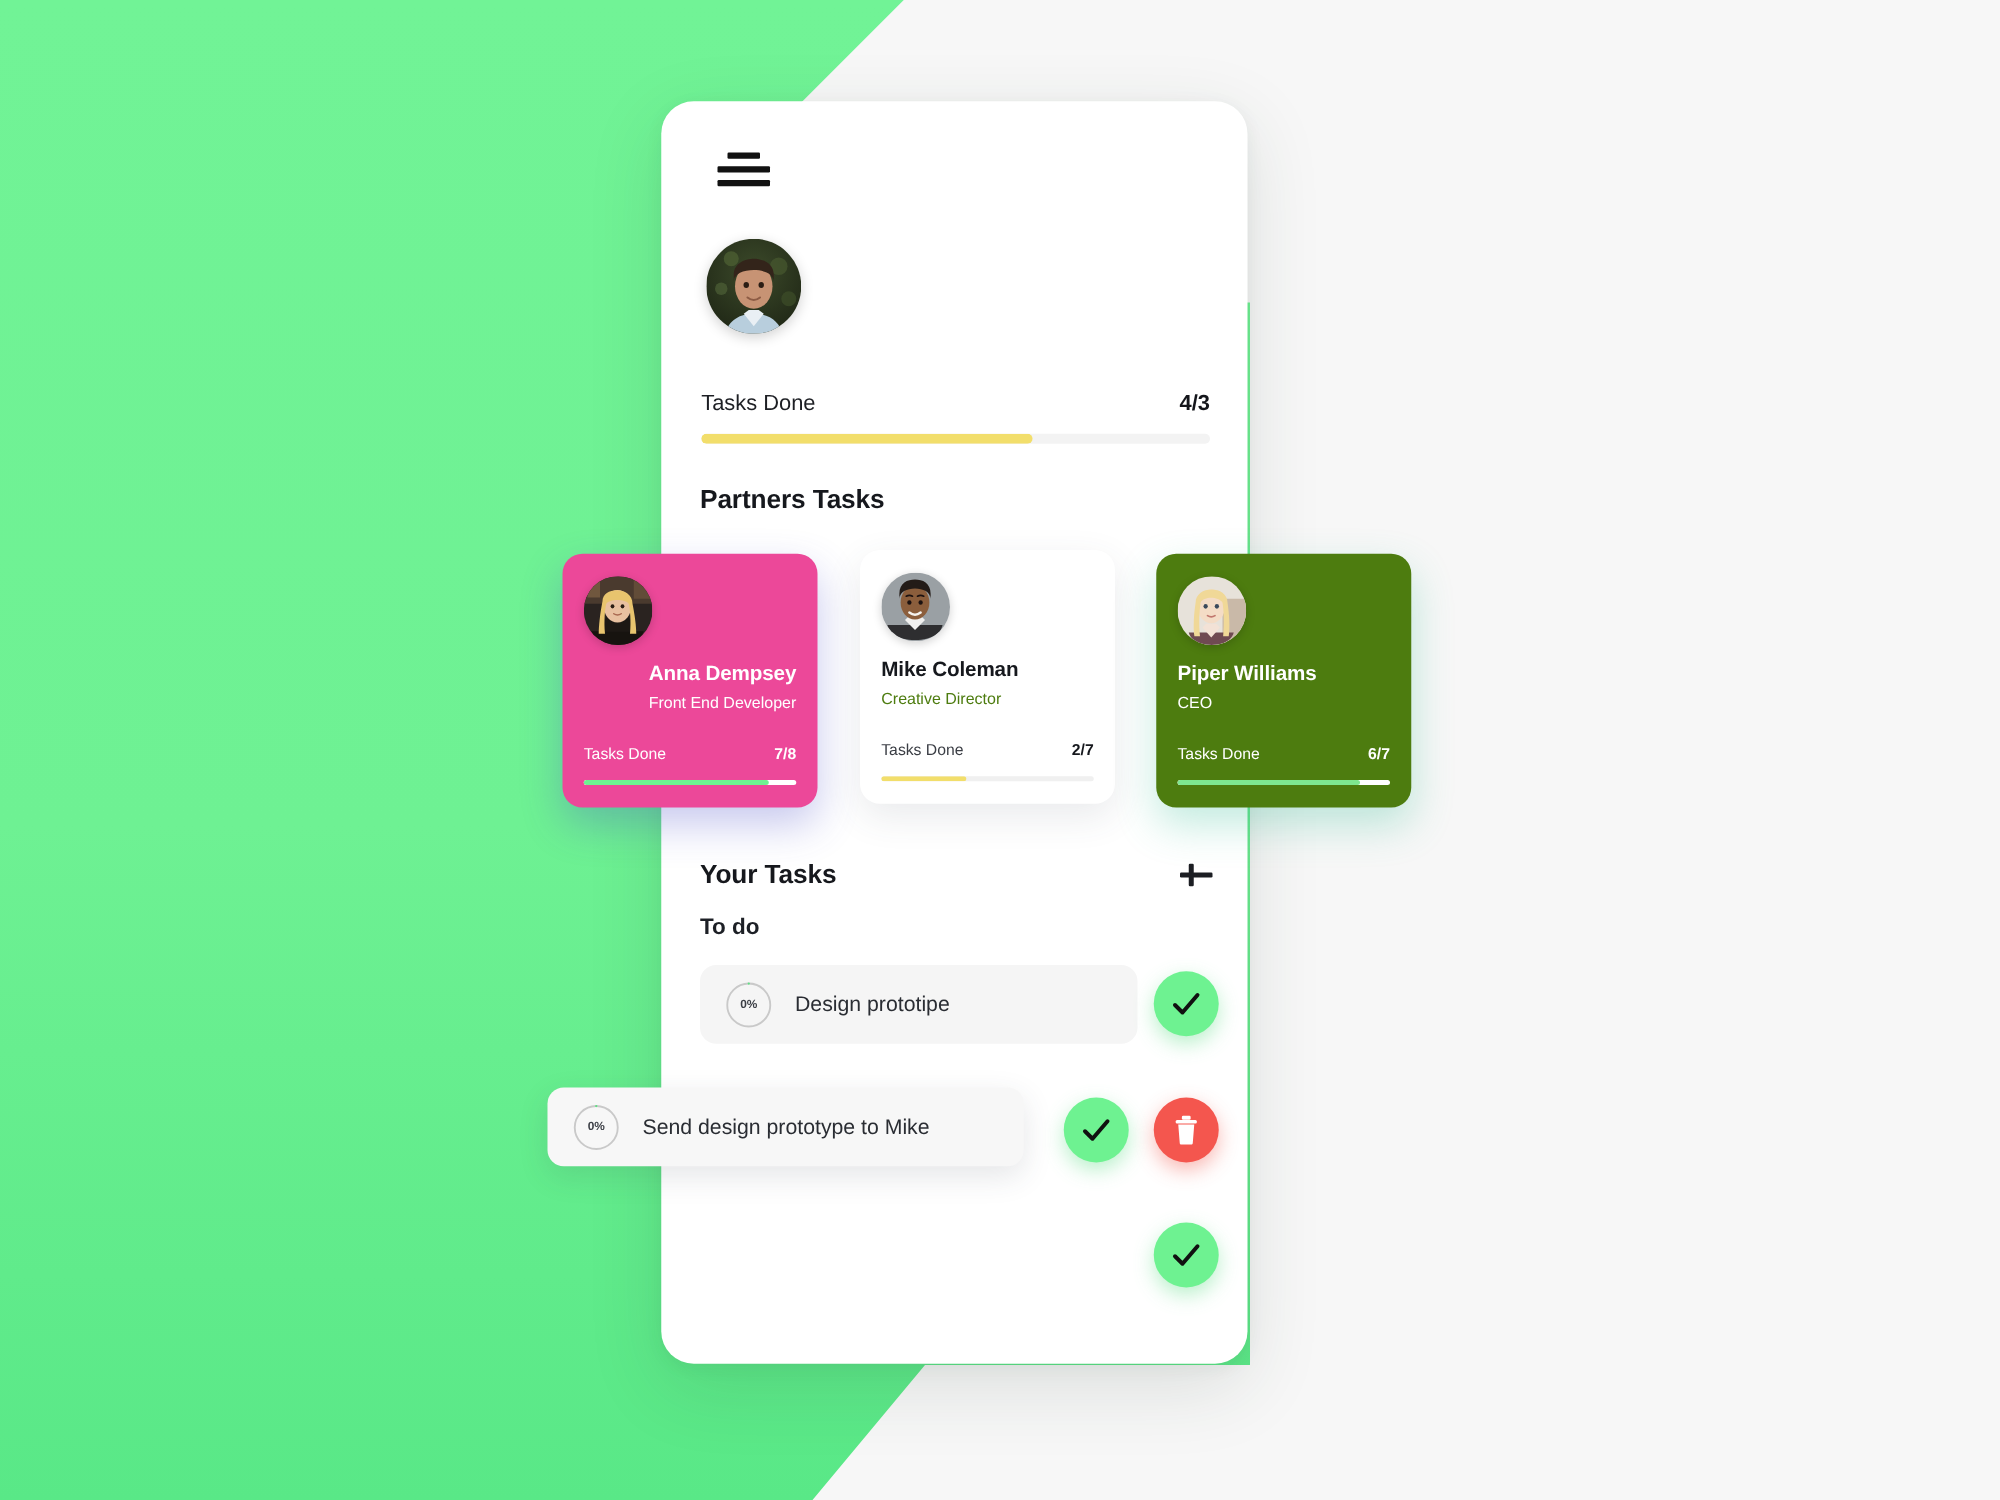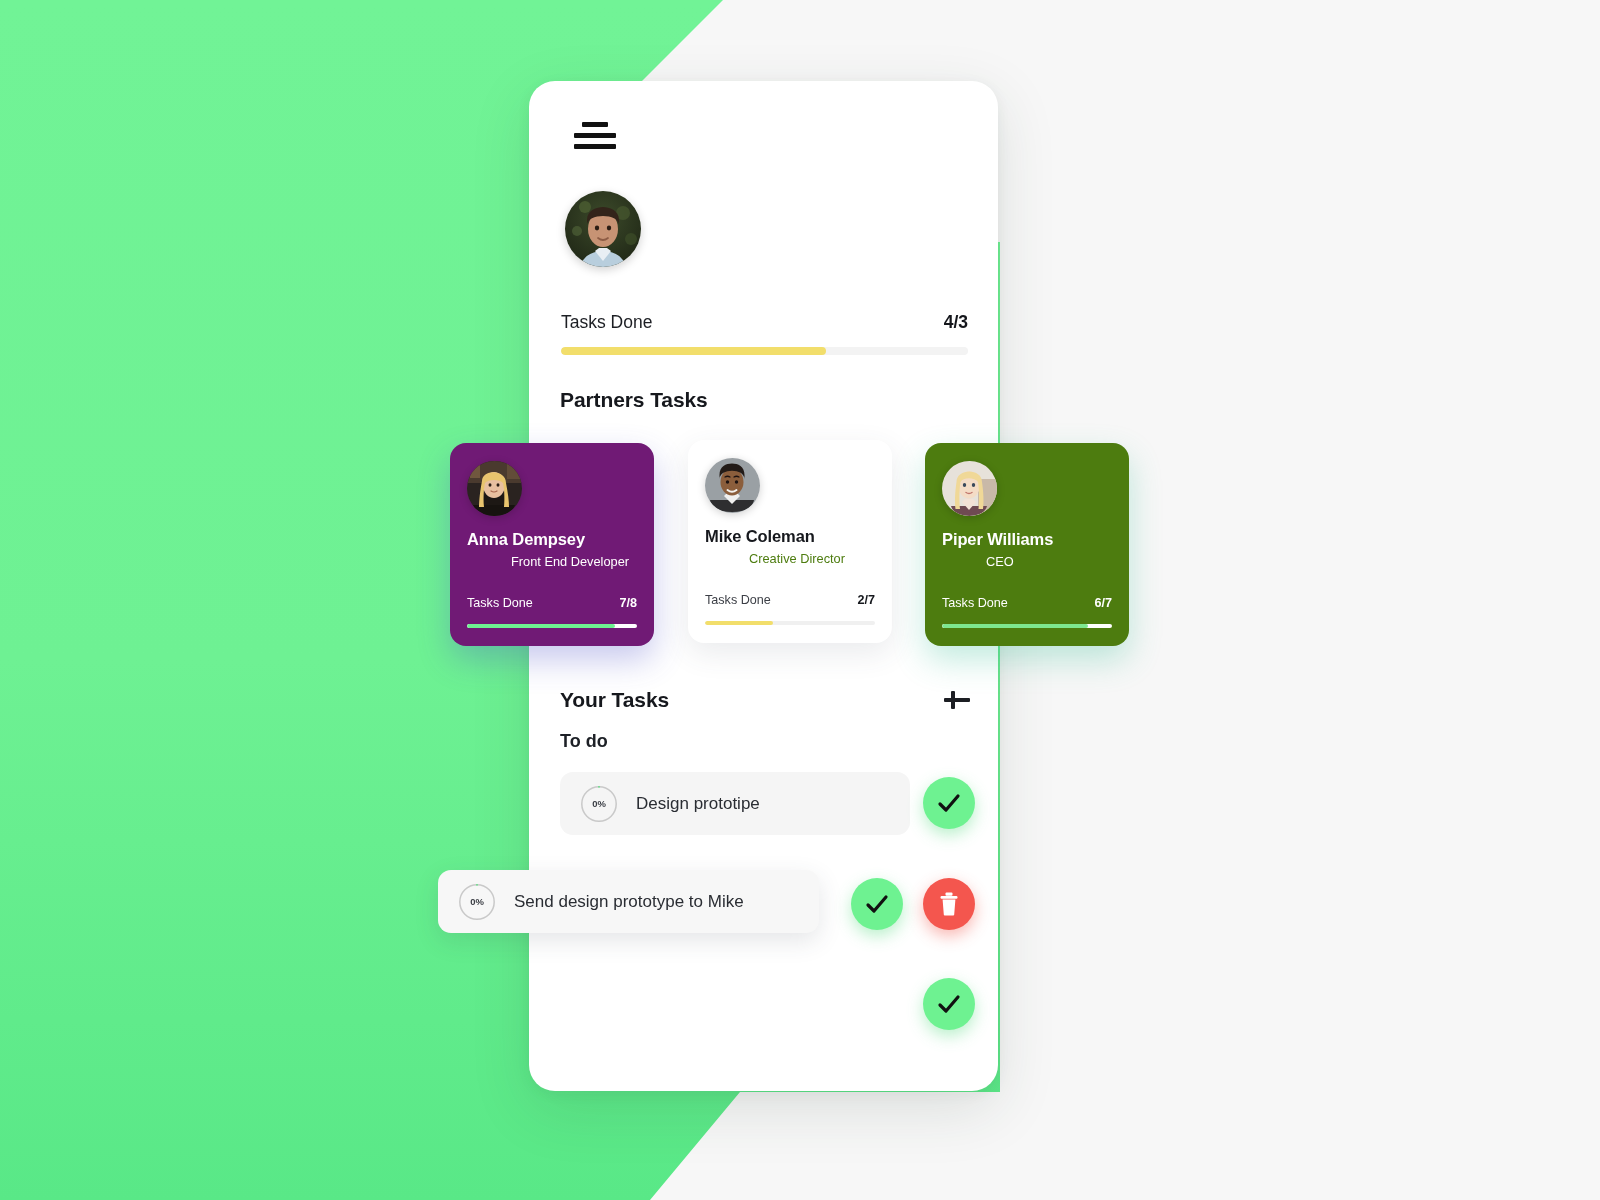--- a/index.html
+++ b/index.html
@@ -166,21 +166,20 @@
   }
   .partner-name {
     margin-top: 14px;
     font-size: 16.5px;
     font-weight: bold;
     letter-spacing: -0.1px;
   }
   .partner-role {
     margin-top: 5px;
     font-size: 12.8px;
-    margin-left: 44px;
   }
   .partner-card.p0 .partner-name,
   .partner-card.p2 .partner-name { color: #ffffff; }
   .partner-card.p0 .partner-role,
   .partner-card.p2 .partner-role { color: #ffffff; }
   .partner-card.p1 .partner-name { color: #16181d; }
   .partner-card.p1 .partner-role { color: #4d7c0f; }
 
   .partner-stats {
     position: absolute;
@@ -432,21 +431,21 @@
 
   <div class="action-btn check action-check-2" style="background: rgb(110, 242, 145);">
     <svg class="check-glyph" viewBox="0 0 26 26">
       <path d="M4 14 L10 20 L22 6" stroke="#111111" stroke-width="3.2" fill="none" stroke-linecap="round" stroke-linejoin="round"></path>
     </svg>
   </div>
 </div>
 
 <div class="partners-strip">
 
-  <div class="partner-card p0" style="background: #701a75;">
+  <div class="partner-card p0" style="background: #ec4899; text-align: right;">
     <div class="partner-avatar">
       <svg viewBox="0 0 55 55" class="ph">
         <rect width="55" height="55" fill="#2a2320"></rect>
         <rect x="0" y="0" width="55" height="22" fill="#4a3a2e"></rect>
         <rect x="3" y="3" width="10" height="14" fill="#8a6a4a" opacity="0.6"></rect>
         <rect x="40" y="2" width="13" height="16" fill="#7a5e42" opacity="0.5"></rect>
         <path d="M27 55 C14 55 8 50 6 44 L48 44 C46 50 40 55 27 55 Z" fill="#17130f"></path>
         <path d="M27 26 C34 26 38 34 39 44 L15 44 C16 34 20 26 27 26 Z" fill="#1d1814"></path>
         <ellipse cx="27" cy="24" rx="11" ry="13" fill="#e8c0a0"></ellipse>
         <path d="M15 20 C15 8 39 8 39 22 C41 32 42 40 42 46 L37 46 C38 36 37 26 36 22 C33 18 21 18 18 22 C17 26 16 36 17 46 L12 46 C12 40 13 30 15 20 Z" fill="#e8c46e"></path>

